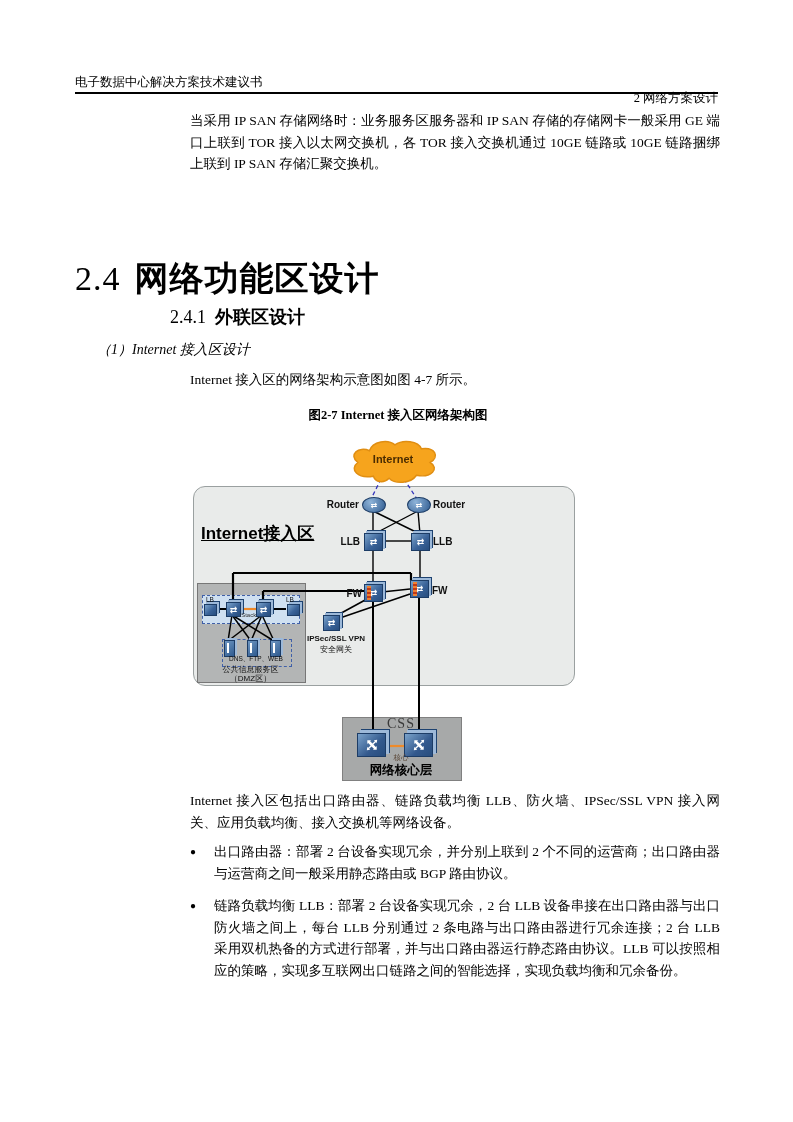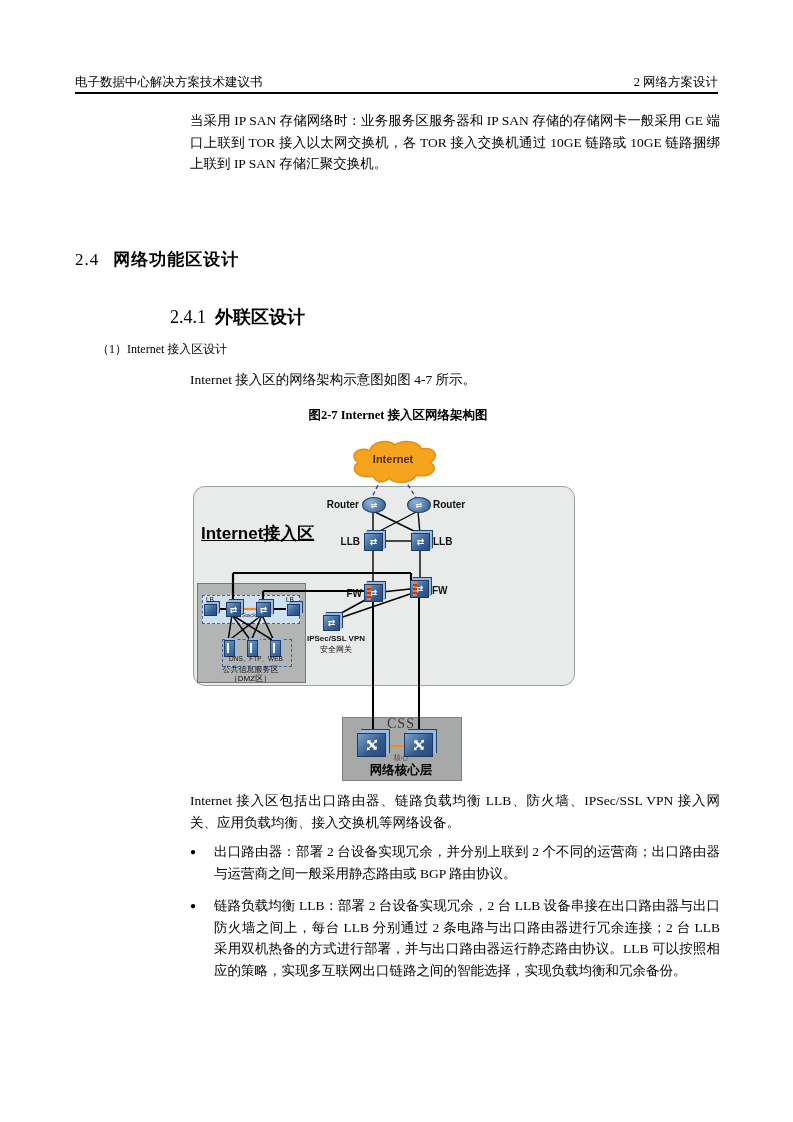--- a/index.html
+++ b/index.html
@@ -6,27 +6,27 @@
   #page{
     position:relative;width:793px;height:1122px;background:#ffffff;margin:0 auto;
     font-family:"Liberation Serif","DejaVu Serif",serif;color:#000;overflow:hidden;
   }
   .abs{position:absolute;}
   
   .hdr{font-size:12.5px;color:#000;}
   .hdr-rule{border-top:2px solid #000;}
   
   .para{font-size:13.5px;line-height:21.5px;text-align:justify;}
-  .h1{font-size:17px;letter-spacing:1px;}
+  .h1{font-size:34px;letter-spacing:1px;margin-top:8px;}
   .h1 .num{font-family:"Liberation Serif",serif;}
   .h1 .ttl{font-family:"Liberation Sans","DejaVu Sans",sans-serif;font-weight:bold;margin-left:14px;}
   .h2{font-size:18px;}
   .h2 .num{font-family:"Liberation Serif",serif;}
   .h2 .ttl{font-family:"Liberation Sans","DejaVu Sans",sans-serif;font-weight:bold;margin-left:9px;}
-  .item{font-size:12px;}
+  .item{font-size:14px;font-style:italic;}
   .caption{font-size:12.5px;font-weight:bold;text-align:center;}
   .bullets{list-style:none;margin:0;padding:0;}
   .bullets li{display:flex;margin-bottom:11px;}
   .bullets .mark{width:24px;font-size:10px;line-height:21.5px;flex:none;}
   .bullets .btxt{font-size:13.5px;line-height:21.5px;text-align:justify;flex:1;}
   
   .zonebox{background:#E9EBEA;border:1.5px solid #9aa0a0;border-radius:12px;}
   .dmzbox{background:#B3B5B5;border:1px solid #777;}
   .lbbox{background:#CFE0F1;border:1px dashed #4060a8;}
   .srvbox{border:1px dashed #4060a8;}
@@ -56,21 +56,21 @@
   svg.cloudsvg{position:absolute;z-index:3;}
   .cloud-lbl{z-index:4;font-family:"Liberation Sans","DejaVu Sans",sans-serif;font-weight:bold;font-size:11px;color:#4a2c00;}
   .stack-lbl{font-size:6px;color:#333;}
 </style>
 </head>
 <body>
 
 <div id="page">
 
   <div class="abs hdr" style="left:75px;top:74px;">电子数据中心解决方案技术建议书</div>
-  <div class="abs hdr" style="right:75px;top:74px;">2 网络方案设计</div>
+  <div class="abs hdr" style="right:75px;top:90px;">2 网络方案设计</div>
   <div class="abs hdr-rule" style="left:75px;top:92px;width:643px;"></div>
 
   <div class="abs para" style="left:190px;top:110px;width:530px;">当采用 IP SAN 存储网络时：业务服务区服务器和 IP SAN 存储的存储网卡一般采用 GE 端口上联到 TOR 接入以太网交换机，各 TOR 接入交换机通过 10GE 链路或 10GE 链路捆绑上联到 IP SAN 存储汇聚交换机。</div>
 
   <div class="abs h1" style="left:75px;top:248px;">
     <span class="num">2.4</span><span class="ttl">网络功能区设计</span>
   </div>
   <div class="abs h2" style="left:170px;top:305px;">
     <span class="num">2.4.1</span><span class="ttl">外联区设计</span>
   </div>

